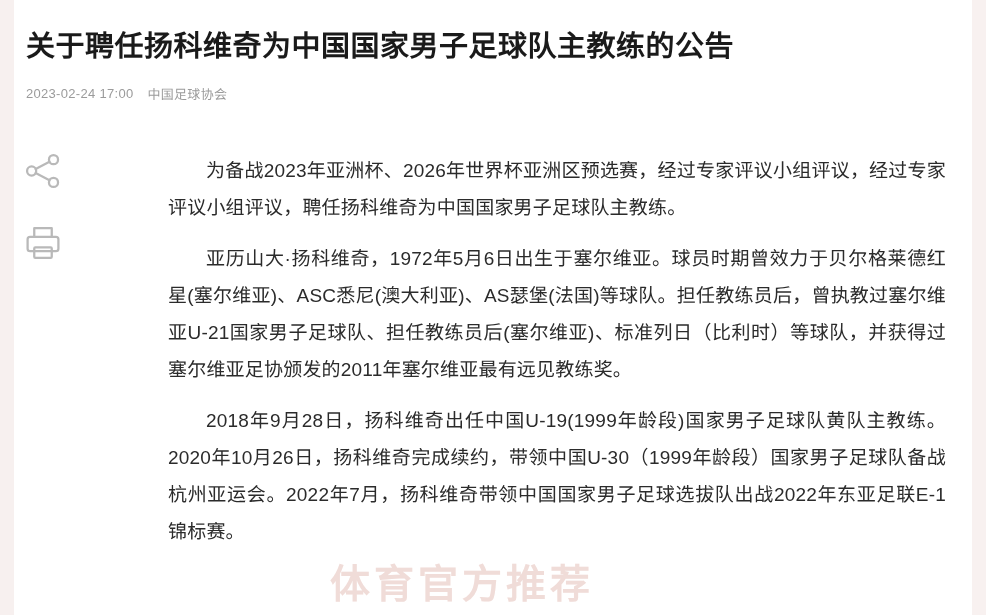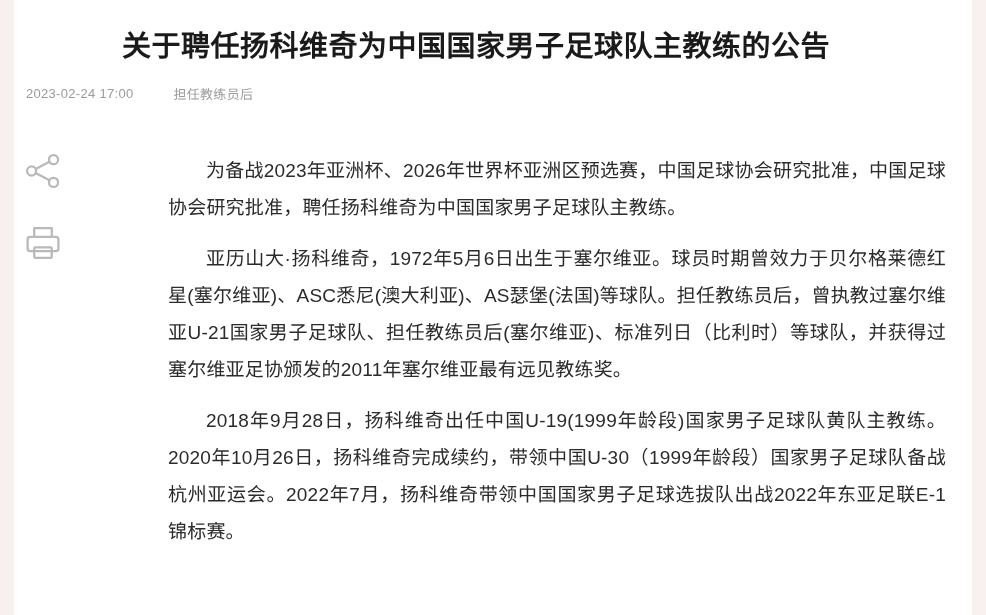--- a/index.html
+++ b/index.html
@@ -39,28 +39,27 @@
     padding: 26px 60px 0 26px;
   }
 
   .article-title {
     font-size: 29px;
     line-height: 40px;
     font-weight: bold;
     color: #1a1a1a;
     letter-spacing: 0.5px;
     margin: 0;
-    text-align: center;
   }
 
   .article-meta {
     margin-top: 18px;
     display: flex;
     align-items: center;
-    gap: 40px;
+    gap: 14px;
     font-size: 13px;
     color: #9b9b9b;
     letter-spacing: 0.3px;
   }
   .meta-date {}
   .meta-source {}
 
   
   .side-rail {
     position: absolute;
@@ -118,21 +117,21 @@
 <div class="page-edge-band left"></div>
 <div class="page-edge-band right"></div>
 
 <div class="article">
 
   <div class="article-header">
     <h1 class="article-title">关于聘任扬科维奇为中国国家男子足球队主教练的公告</h1>
 
     <div class="article-meta">
       <span class="meta-date">2023-02-24 17:00</span>
-      <span class="meta-source">担任教练员后</span>
+      <span class="meta-source">中国足球协会</span>
     </div>
   </div>
 
   <div class="side-rail">
     <span class="rail-icon">
       <svg viewBox="0 0 24 24" fill="none" stroke="currentColor" stroke-width="1.3" stroke-linecap="round" stroke-linejoin="round">
         <circle cx="18" cy="5.5" r="2.6"></circle>
         <circle cx="5.5" cy="12" r="2.6"></circle>
         <circle cx="18" cy="18.5" r="2.6"></circle>
         <line x1="7.8" y1="10.8" x2="15.7" y2="6.7"></line>
@@ -142,19 +141,20 @@
     <span class="rail-icon">
       <svg viewBox="0 0 24 24" fill="none" stroke="currentColor" stroke-width="1.3" stroke-linecap="round" stroke-linejoin="round">
         <polyline points="7,8.5 7,3.5 17,3.5 17,8.5"></polyline>
         <rect x="3.2" y="8.5" width="17.6" height="8.2" rx="1.4"></rect>
         <rect x="7" y="14.5" width="10" height="6" rx="0.6"></rect>
       </svg>
     </span>
   </div>
 
   <div class="article-body">
-    <p>为备战2023年亚洲杯、2026年世界杯亚洲区预选赛，中国足球协会研究批准，中国足球协会研究批准，聘任扬科维奇为中国国家男子足球队主教练。</p>
+    <p>为备战2023年亚洲杯、2026年世界杯亚洲区预选赛，经过专家评议小组评议，经过专家评议小组评议，聘任扬科维奇为中国国家男子足球队主教练。</p>
     <p>亚历山大·扬科维奇，1972年5月6日出生于塞尔维亚。球员时期曾效力于贝尔格莱德红星(塞尔维亚)、ASC悉尼(澳大利亚)、AS瑟堡(法国)等球队。担任教练员后，曾执教过塞尔维亚U-21国家男子足球队、担任教练员后(塞尔维亚)、标准列日（比利时）等球队，并获得过塞尔维亚足协颁发的2011年塞尔维亚最有远见教练奖。</p>
     <p>2018年9月28日，扬科维奇出任中国U-19(1999年龄段)国家男子足球队黄队主教练。2020年10月26日，扬科维奇完成续约，带领中国U-30（1999年龄段）国家男子足球队备战杭州亚运会。2022年7月，扬科维奇带领中国国家男子足球选拔队出战2022年东亚足联E-1锦标赛。</p>
   </div>
 
+  <div class="watermark">体育官方推荐</div>
 
 </div>
 
 </body></html>

